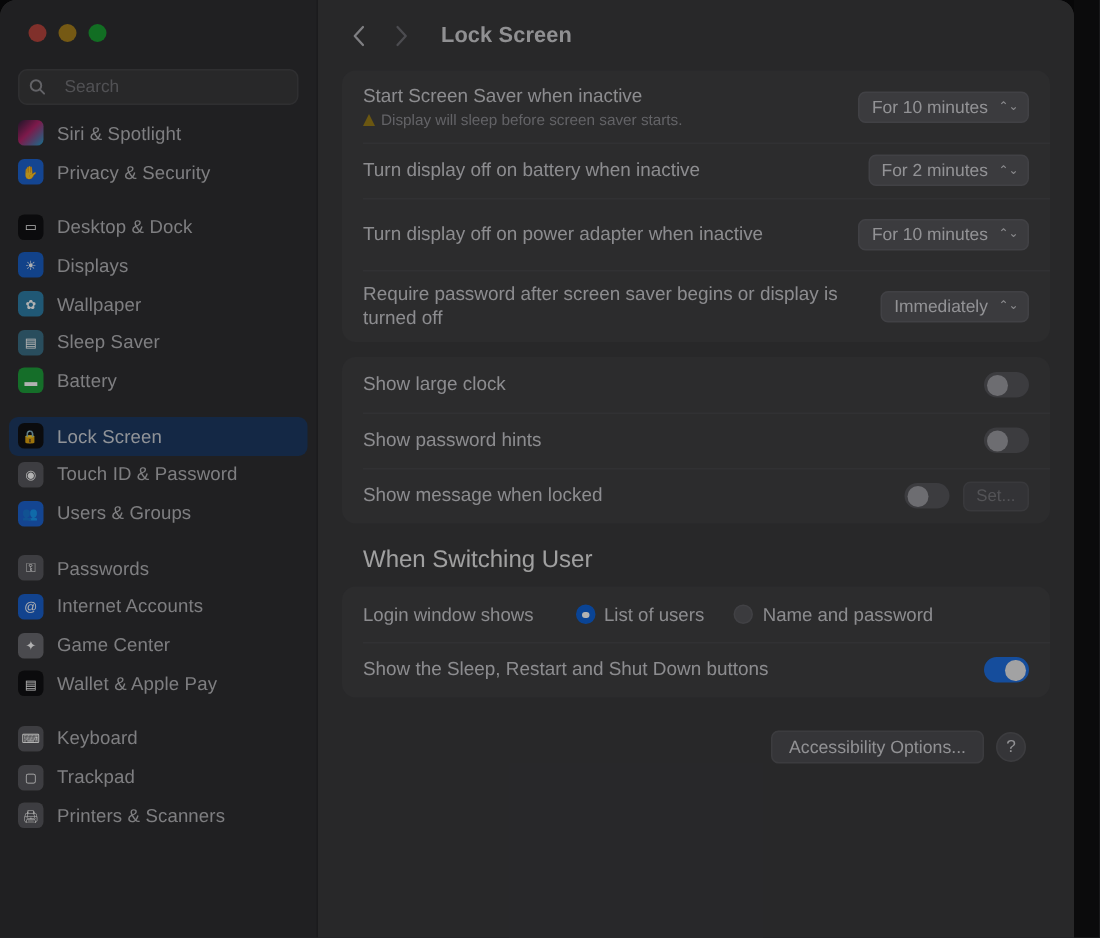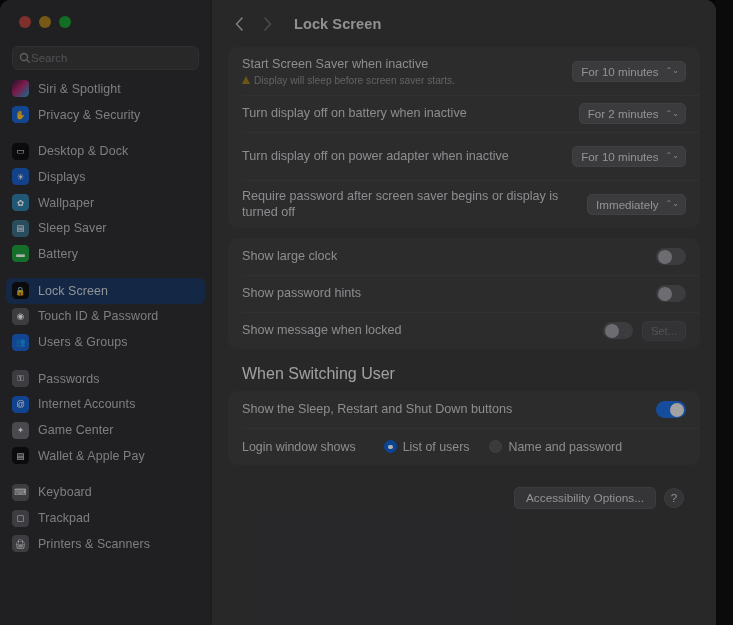--- a/index.html
+++ b/index.html
@@ -58,21 +58,21 @@
 
   #searchwrap { padding: 8px 12px 6px 12px; }
   #searchbox {
     height: 24px;
     border-radius: 6px;
     background: #3a3a3c;
     border: 1px solid #444447;
     display: flex;
     align-items: center;
     padding: 0 6px;
-    gap: 0;
+    gap: 12px;
   }
   #searchbox svg { flex: 0 0 12px; }
   #search-input {
     background: transparent;
     border: 0;
     outline: 0;
     color: #b9b9bd;
     font-size: 11.5px;
     font-family: "Liberation Sans", sans-serif;
     width: 100%;
@@ -482,40 +482,40 @@
               </div>
               <div class="btn">Set...</div>
             </div>
           </div>
         </div>
 
       <div class="section-head">When Switching User</div>
 
       <div class="card" id="card-c">
           <div class="row">
-            <div class="row-label">Show the Sleep, Restart and Shut Down buttons</div>
-            <div class="ctl">
-              <div class="toggle on">
-                <div class="knob"></div>
-              </div>
-            </div>
-          </div>
-          <div class="row">
             <div style="font-size: 12.4px; color: rgb(201, 201, 205);">Login window shows</div>
             <div class="radio-group">
               <div class="radio">
                 <div class="rdot on"></div>
                 <span class="radio-label">List of users</span>
               </div>
               <div class="radio">
                 <div class="rdot"></div>
                 <span class="radio-label">Name and password</span>
               </div>
             </div>
           </div>
+          <div class="row">
+            <div class="row-label">Show the Sleep, Restart and Shut Down buttons</div>
+            <div class="ctl">
+              <div class="toggle on">
+                <div class="knob"></div>
+              </div>
+            </div>
+          </div>
         </div>
 
       <div id="footer">
         <div id="accessibility-btn">Accessibility Options...</div>
         <div id="help-btn">?</div>
       </div>
     </div>
 
   </div>
 </div>

